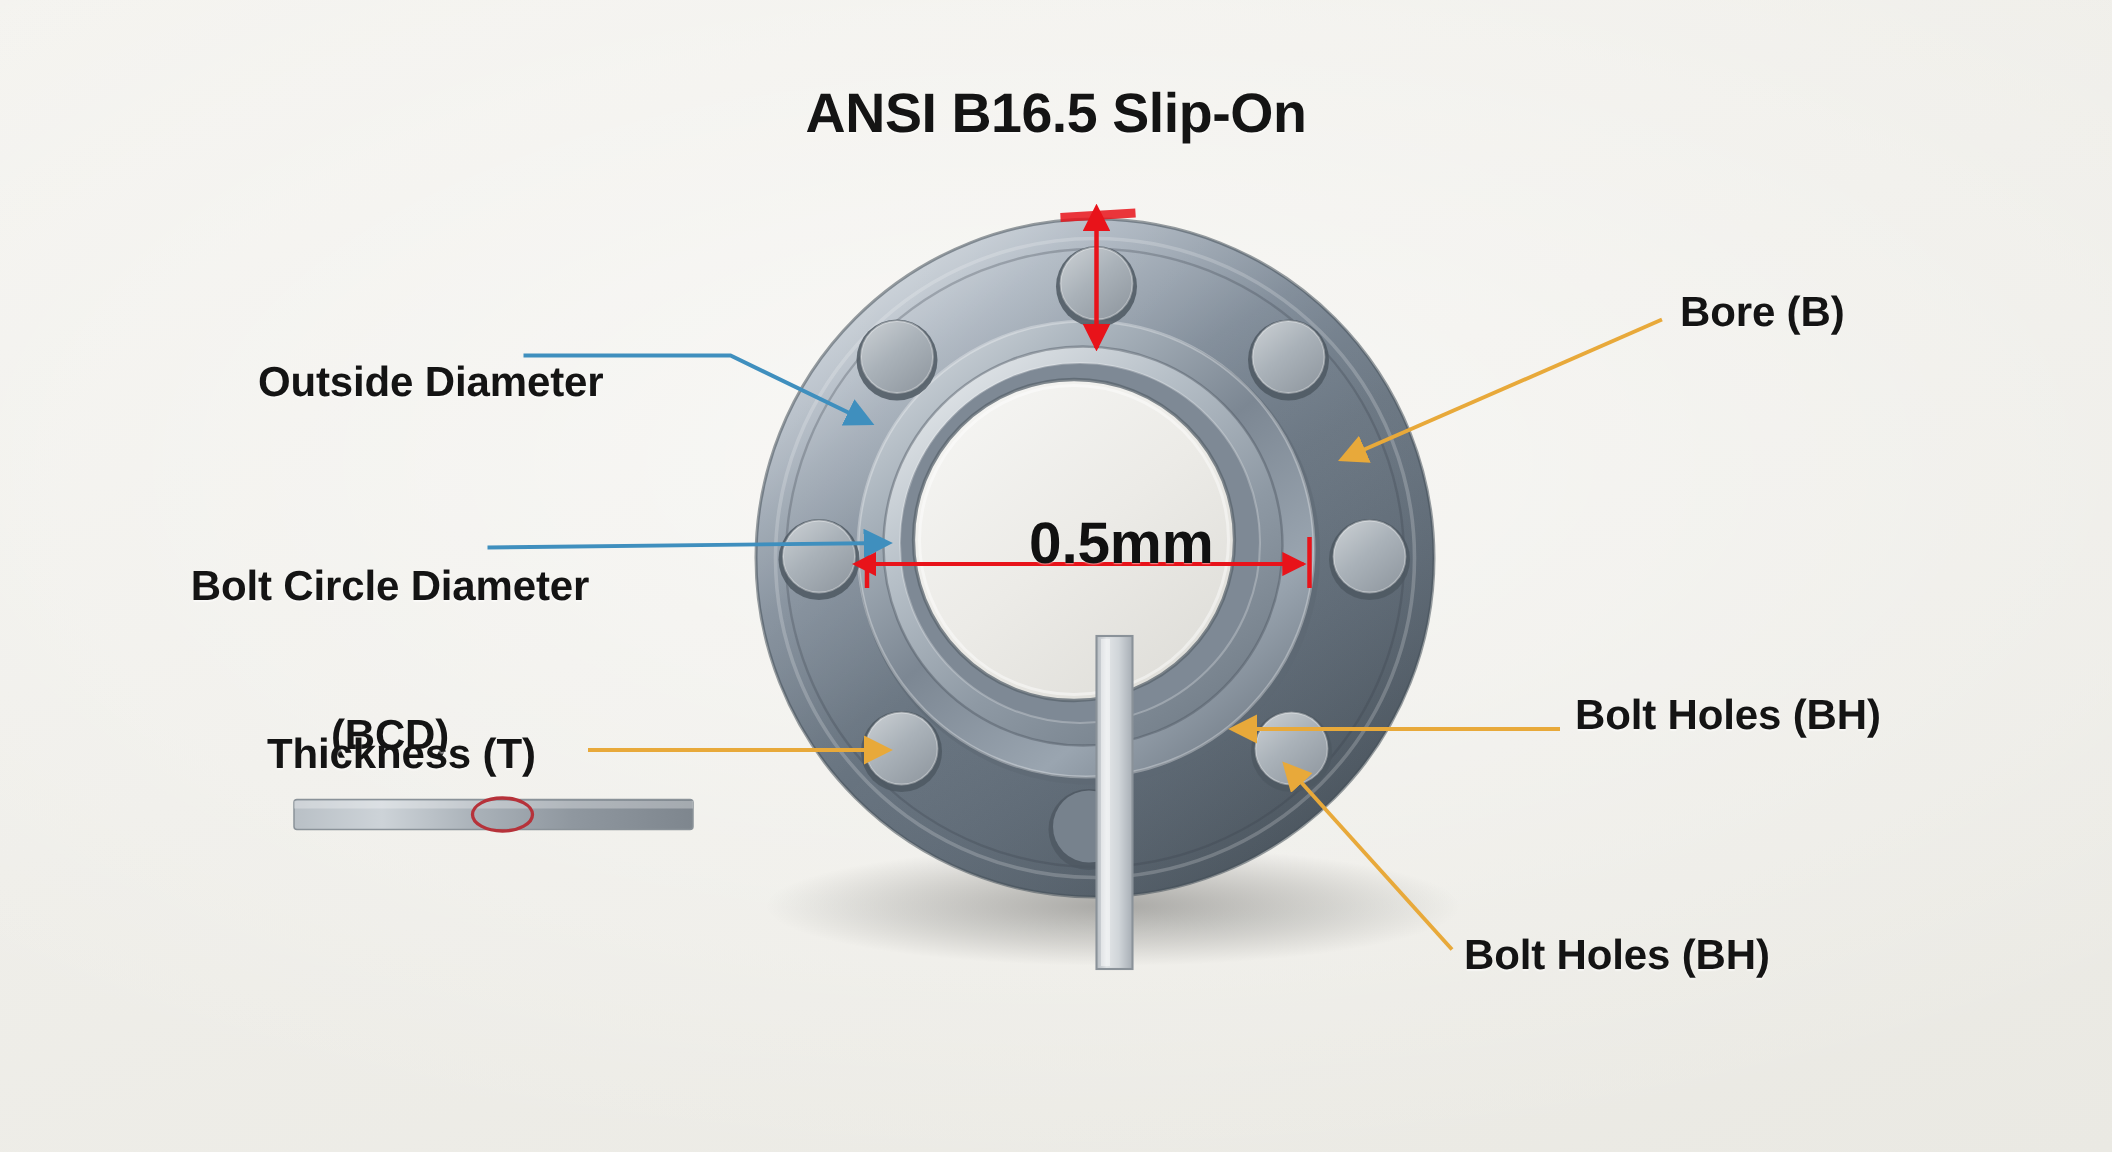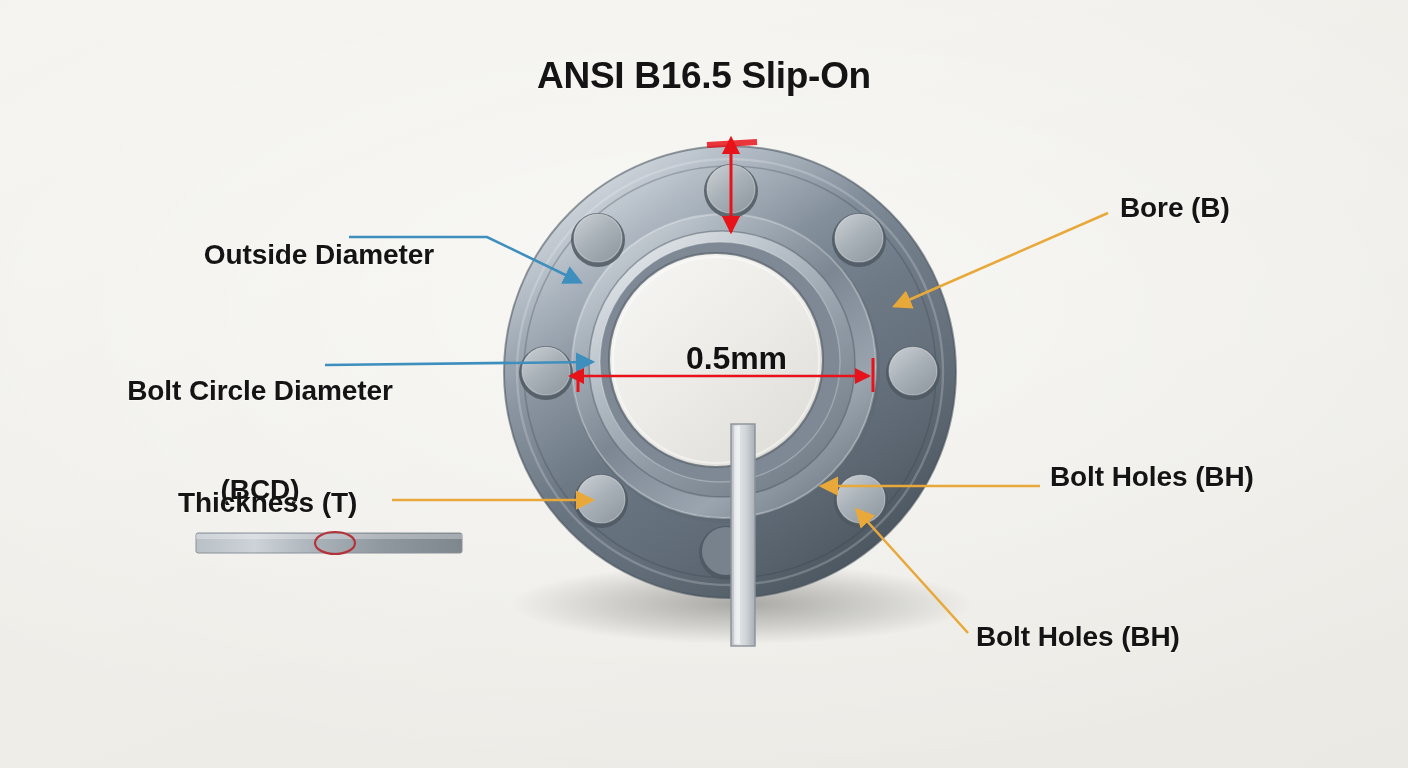--- a/index.html
+++ b/index.html
@@ -38,21 +38,21 @@
     white-space: pre;
     text-shadow: 0 1px 1px rgba(255,255,255,0.55);
   }
   .title {
     font-size: 37px;
     font-weight: 700;
     letter-spacing: -0.3px;
   }
   .side-label { font-size: 28px; text-align: right; }
   .dim-text {
-    font-size: 32px;
+    font-size: 39px;
     font-weight: 700;
     color: #111;
   }
 </style>
 </head>
 <body>
 
 <div id="stage">
 
   <svg id="artwork" viewBox="0 0 1408 768" width="1408" height="768">
@@ -243,21 +243,21 @@
     <g>
       <rect x="196" y="533" width="266" height="20" rx="2" fill="url(#gBar)"></rect>
       <rect x="196" y="533" width="266" height="20" rx="2" fill="none" stroke="#8a9299" stroke-width="1"></rect>
       <rect x="196" y="534" width="266" height="5" fill="#ffffff" opacity="0.30"></rect>
       <ellipse cx="335" cy="543" rx="20" ry="11" fill="none" stroke="#b6323a" stroke-width="2.2"></ellipse>
     </g>
   </svg>
 
   <div class="lbl title" style="left:0; top:54px; width:1408px; text-align:center;">ANSI B16.5 Slip-On</div>
 
-  <div class="lbl side-label" style="left:172px; top:172px; text-align:right; width:262px;">
+  <div class="lbl side-label" style="left:172px; top:172px; text-align:left; width:262px;">
     <div>Outside Diameter</div>
   </div>
 
   <div class="lbl side-label" style="left:110px; top:308px; text-align:center; width:300px;">
     <div>Bolt Circle Diameter</div>
     <div>(BCD)</div>
   </div>
 
   <div class="lbl side-label" style="left:178px; top:486px;">Thickness (T)</div>
 

